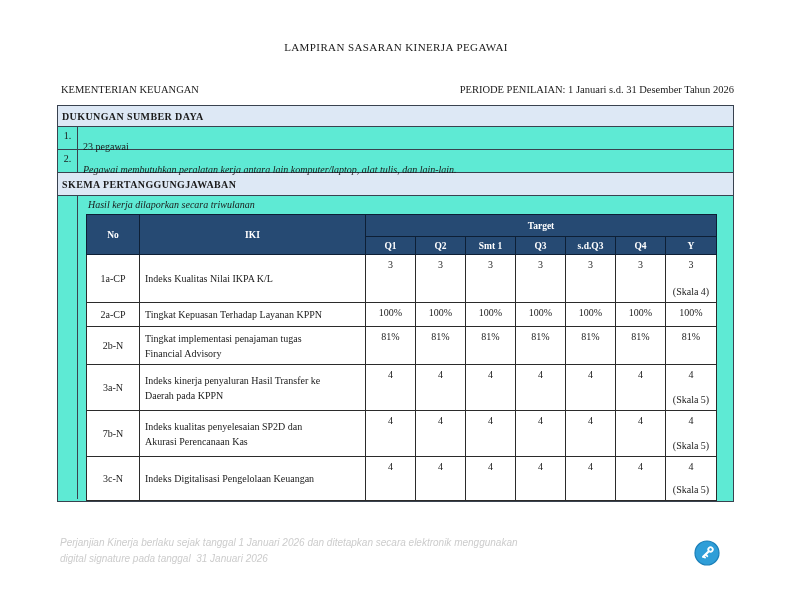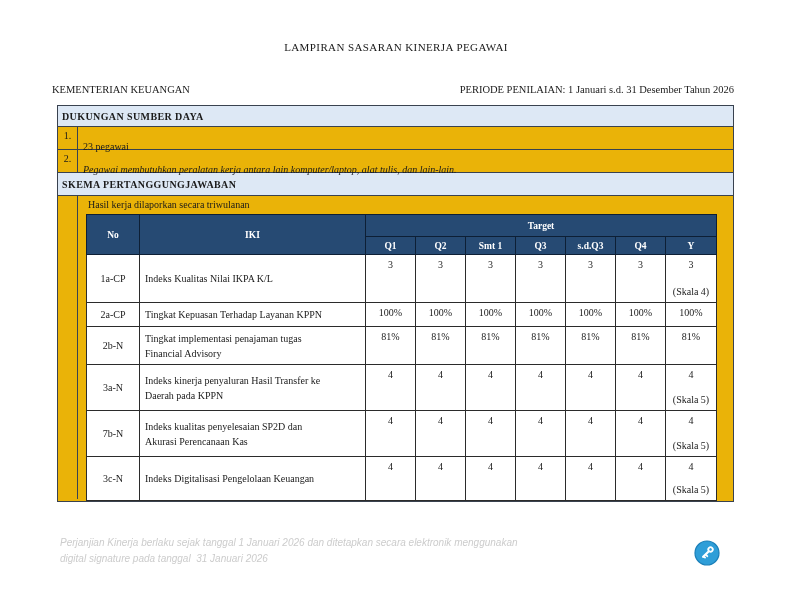--- a/index.html
+++ b/index.html
@@ -2,42 +2,42 @@
 <html><head>
 <meta charset="utf-8">
 <style>
   html,body{margin:0;padding:0;background:#ffffff;}
   .page{position:relative;width:792px;height:612px;background:#fff;overflow:hidden;
         font-family:"Liberation Serif","DejaVu Serif",serif;color:#1a1a1a;}
 
   .doc-title{position:absolute;top:41px;left:0;width:100%;text-align:center;
              font-size:11px;letter-spacing:0.4px;}
 
-  .header-row{position:absolute;top:84px;left:52px;right:58px;display:flex;
+  .header-row{position:absolute;top:84px;left:61px;right:58px;display:flex;
               justify-content:space-between;font-size:10.5px;}
 
   .outer-box{position:absolute;left:57px;top:105px;width:677px;height:397px;
-             border:1.5px solid #39424f;box-sizing:border-box;background:#eab308;}
+             border:1.5px solid #39424f;box-sizing:border-box;background:#5eead4;}
 
   .band{height:21px;background:#dde8f5;border-bottom:1px solid #39424f;display:flex;
         align-items:center;padding-left:4px;font-size:10px;font-weight:bold;
         letter-spacing:0.4px;box-sizing:border-box;}
   .band.skema{height:23px;}
 
   .numrow{display:flex;height:23px;border-bottom:1px solid #39424f;box-sizing:border-box;
           font-size:10px;}
   .numrow .no-cell{width:20px;border-right:1px solid #39424f;text-align:center;
                    padding-top:3px;box-sizing:border-box;}
   .numrow .text-cell{flex:1;padding:14px 4px 0 5px;}
   .italic{font-style:italic;}
 
   .content-row{display:flex;height:303px;}
   .spacer-col{width:20px;border-right:1px solid #39424f;box-sizing:border-box;}
   .content-main{flex:1;padding-left:8px;}
-  .note{font-size:10px;margin:2px 0 2px 2px;line-height:14px;}
+  .note{font-style:italic;font-size:10px;margin:2px 0 2px 2px;line-height:14px;}
 
   table.iki-table{border-collapse:collapse;table-layout:fixed;width:630px;}
   .iki-table th,.iki-table td{box-sizing:border-box;padding:0;}
   .iki-table thead th{background:#264a73;color:#ffffff;font-weight:bold;font-size:9.5px;
                       border:1px solid #0d1f35;text-align:center;vertical-align:middle;}
   .iki-table tr.head-top th{height:22px;}
   .iki-table tr.head-sub th{height:18px;}
   .iki-table tbody td{border:1px solid #2b2b2b;font-size:10px;background:#fff;}
   td.no{text-align:center;vertical-align:middle;}
   td.iki{vertical-align:middle;padding:2px 6px 2px 5px;white-space:pre-line;line-height:1.5;}

